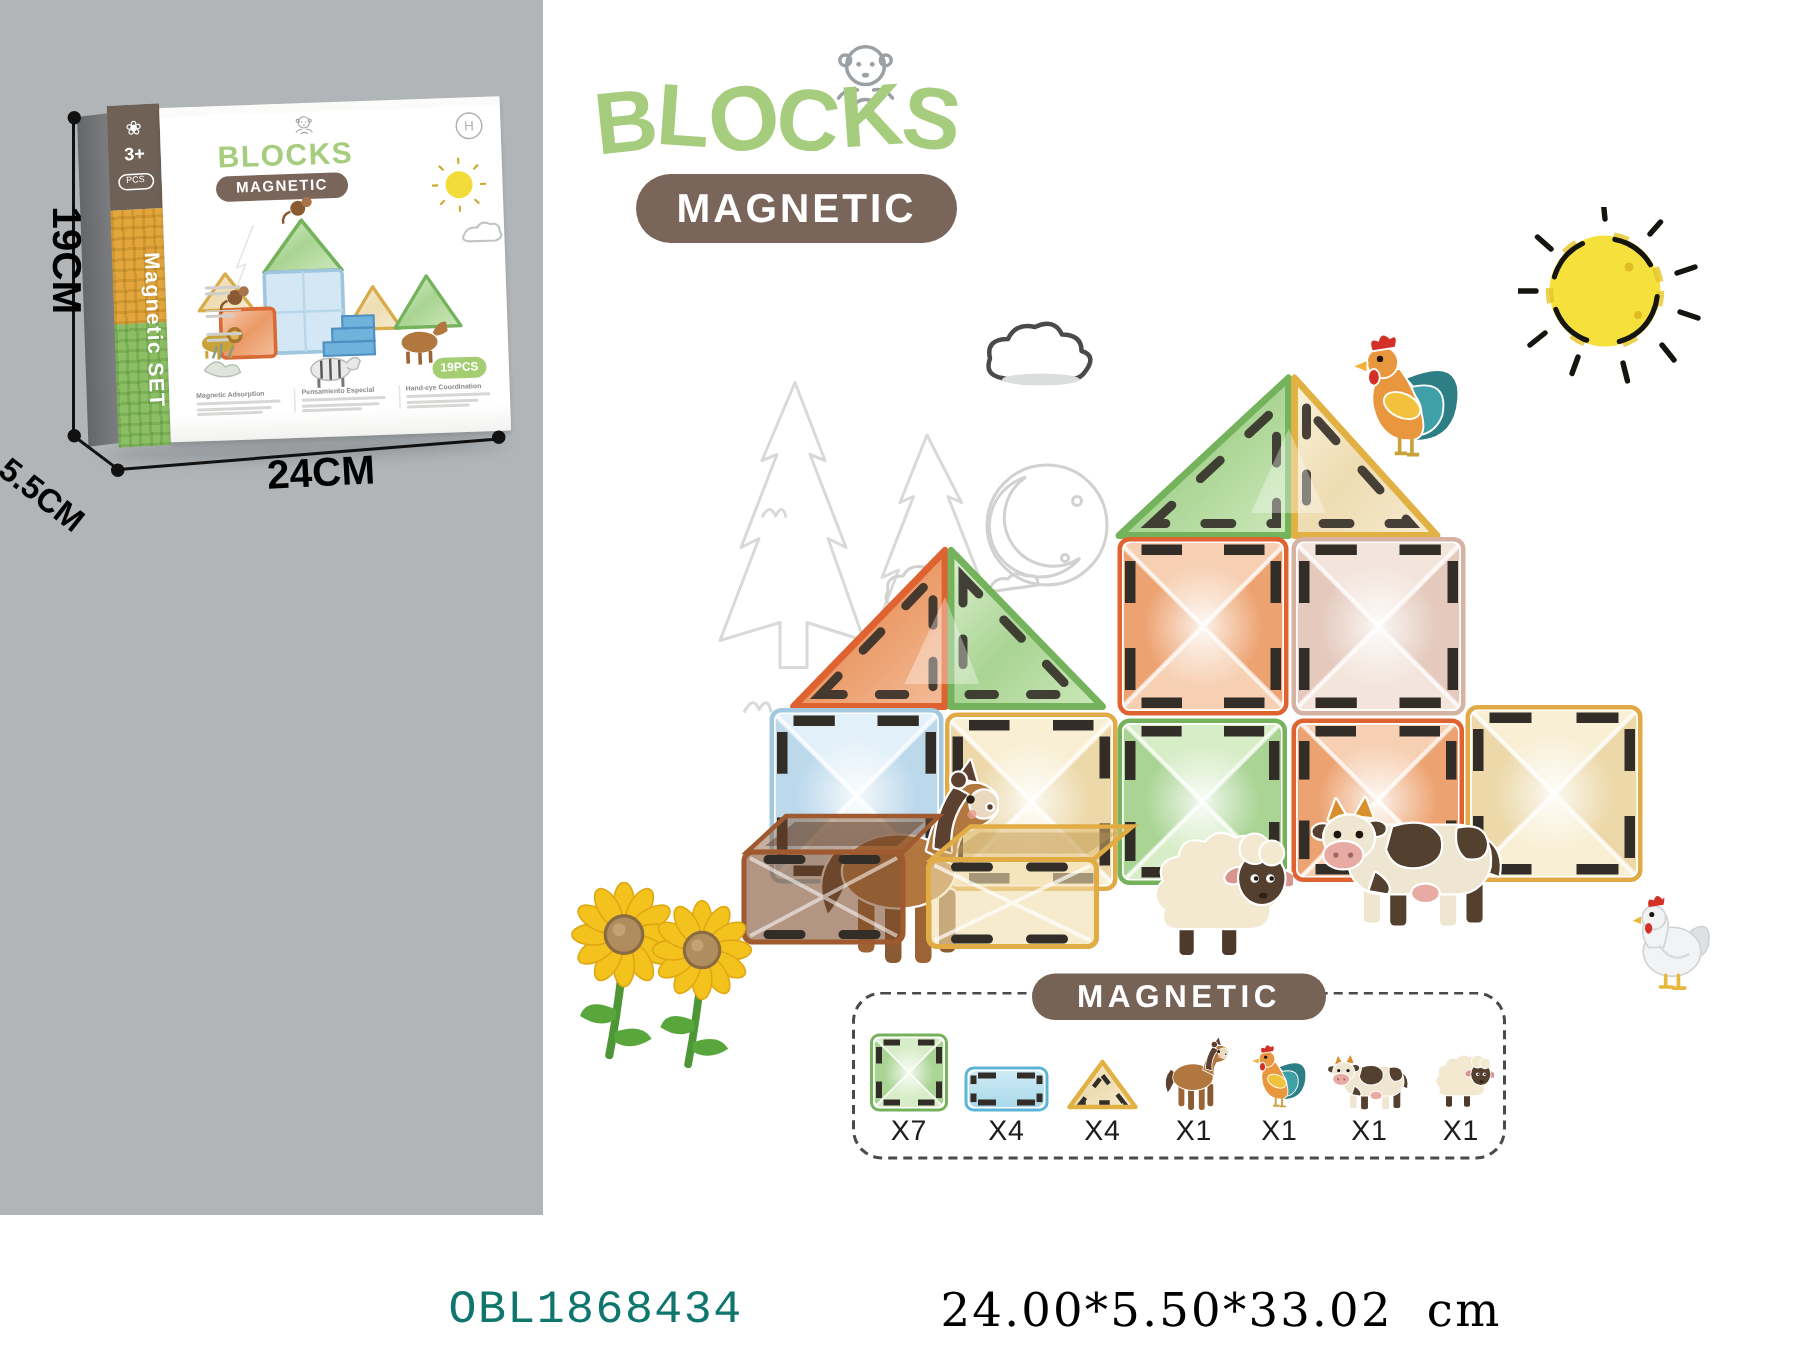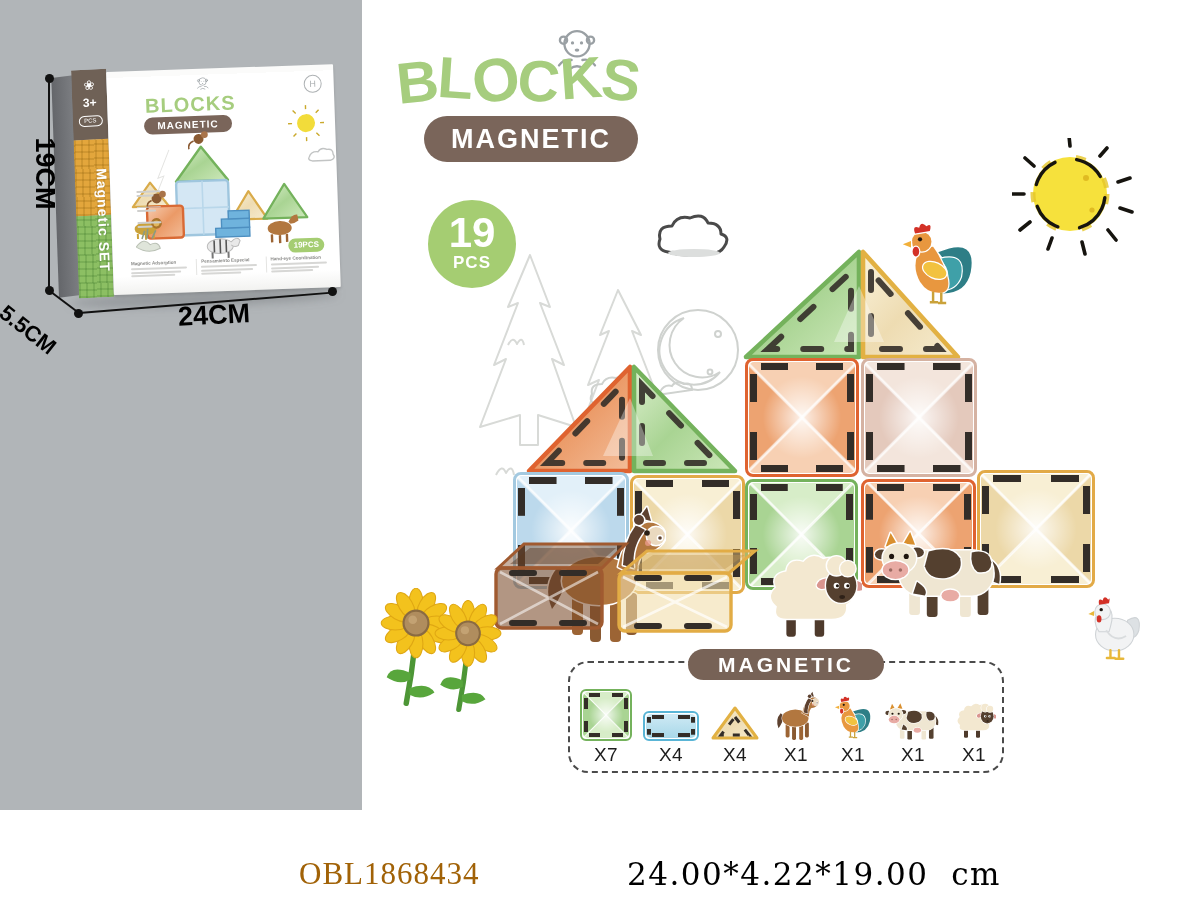--- a/index.html
+++ b/index.html
@@ -120,22 +120,22 @@
   .match-pill{position:absolute;left:688px;top:649px;width:196px;height:31px;border-radius:16px;
     background:var(--matching-brown);color:#fff;font-weight:bold;font-size:21px;letter-spacing:3px;
     text-align:center;line-height:31px}
   .match-items{position:absolute;left:580px;top:694px;width:416px;height:72px;display:flex;
     justify-content:space-between}
   .match-item{display:flex;flex-direction:column;align-items:center;justify-content:flex-end;height:72px}
   .match-item .iconwrap{display:flex;align-items:flex-end;justify-content:center;margin-bottom:3px}
   .match-count{font-size:19px;color:var(--text-dark);font-weight:500;letter-spacing:.5px}
 
   
-  .footer-sku{position:absolute;left:299px;top:856px;font-family:Liberation Serif, serif;
-    font-size:31px;color:#a16207;letter-spacing:1px}
+  .footer-sku{position:absolute;left:299px;top:856px;font-family:Liberation Mono, monospace;
+    font-size:31px;color:#0f766e;letter-spacing:1px}
   .footer-size{position:absolute;left:627px;top:856px;font-family:"DejaVu Serif",serif;
     font-size:31px;color:#000;letter-spacing:1.5px;white-space:pre}
 </style>
 </head>
 <body>
 
 <svg width="0" height="0" style="position:absolute" aria-hidden="true">
   <defs>
     <linearGradient id="gO" x1="0" y1="0" x2="1" y2="1">
       <stop offset="0" stop-color="#f6cdb2"></stop>
@@ -419,24 +419,20 @@
     <div class="dim-line" style="left:79px;top:312px;width:254px;height:2.4px;transform:rotate(-4.6deg);transform-origin:0 0"></div>
     <div class="dim-dot" style="left:328px;top:287px"></div>
     <div class="dim-label dim-w" style="left:178px;top:300px;transform:rotate(-3deg)">24CM</div>
   </div>
 
   <svg class="babyicon-main">
       <use href="#sym-baby"></use>
     </svg>
   <div class="brand-main"><span class="ch ch0">B</span><span class="ch ch1">L</span><span class="ch ch2">O</span><span class="ch ch3">C</span><span class="ch ch4">K</span><span class="ch ch5">S</span></div>
   <div class="pill-main">MAGNETIC</div>
-  <div class="pcs-circle">
-    <span class="n">19</span>
-    <span class="u">PCS</span>
-  </div>
 
   <svg class="sketch" style="left:468px;top:245px" width="270" height="290">
     <g fill="none" stroke="#d8dad7" stroke-width="2" stroke-linejoin="round">
       <path d="M62,10 L40,62 L50,58 L26,120 L38,114 L12,182 L52,170 L52,200 L70,200 L70,170 L108,182 L84,114 L96,120 L72,58 L82,62 Z"></path>
       <path d="M150,45 L132,90 L141,86 L120,140 L131,135 L108,196 L144,186 L144,212 L160,212 L160,186 L196,196 L174,135 L185,140 L164,86 L173,90 Z"></path>
       <path d="M28,230 q6,-12 10,-2 q6,-10 8,2 M70,250 q6,-12 10,-2 q6,-10 8,2"></path>
       <path d="M40,100 q5,-10 9,-1 q5,-9 7,1"></path>
     </g>
   </svg>
   <svg class="sketch" style="left:640px;top:300px" width="120" height="110">
@@ -616,14 +612,14 @@
       <div class="iconwrap">
         <svg width="44" height="40" viewBox="0 0 110 100">
             <use href="#sym-sheep"></use>
           </svg>
       </div>
       <div class="match-count">X1</div>
     </div>
   </div>
 
   <div class="footer-sku">OBL1868434</div>
-  <div class="footer-size">24.00*4.22*19.00  cm</div>
+  <div class="footer-size">24.00*5.50*33.02  cm</div>
 </div>
 
 </body></html>

